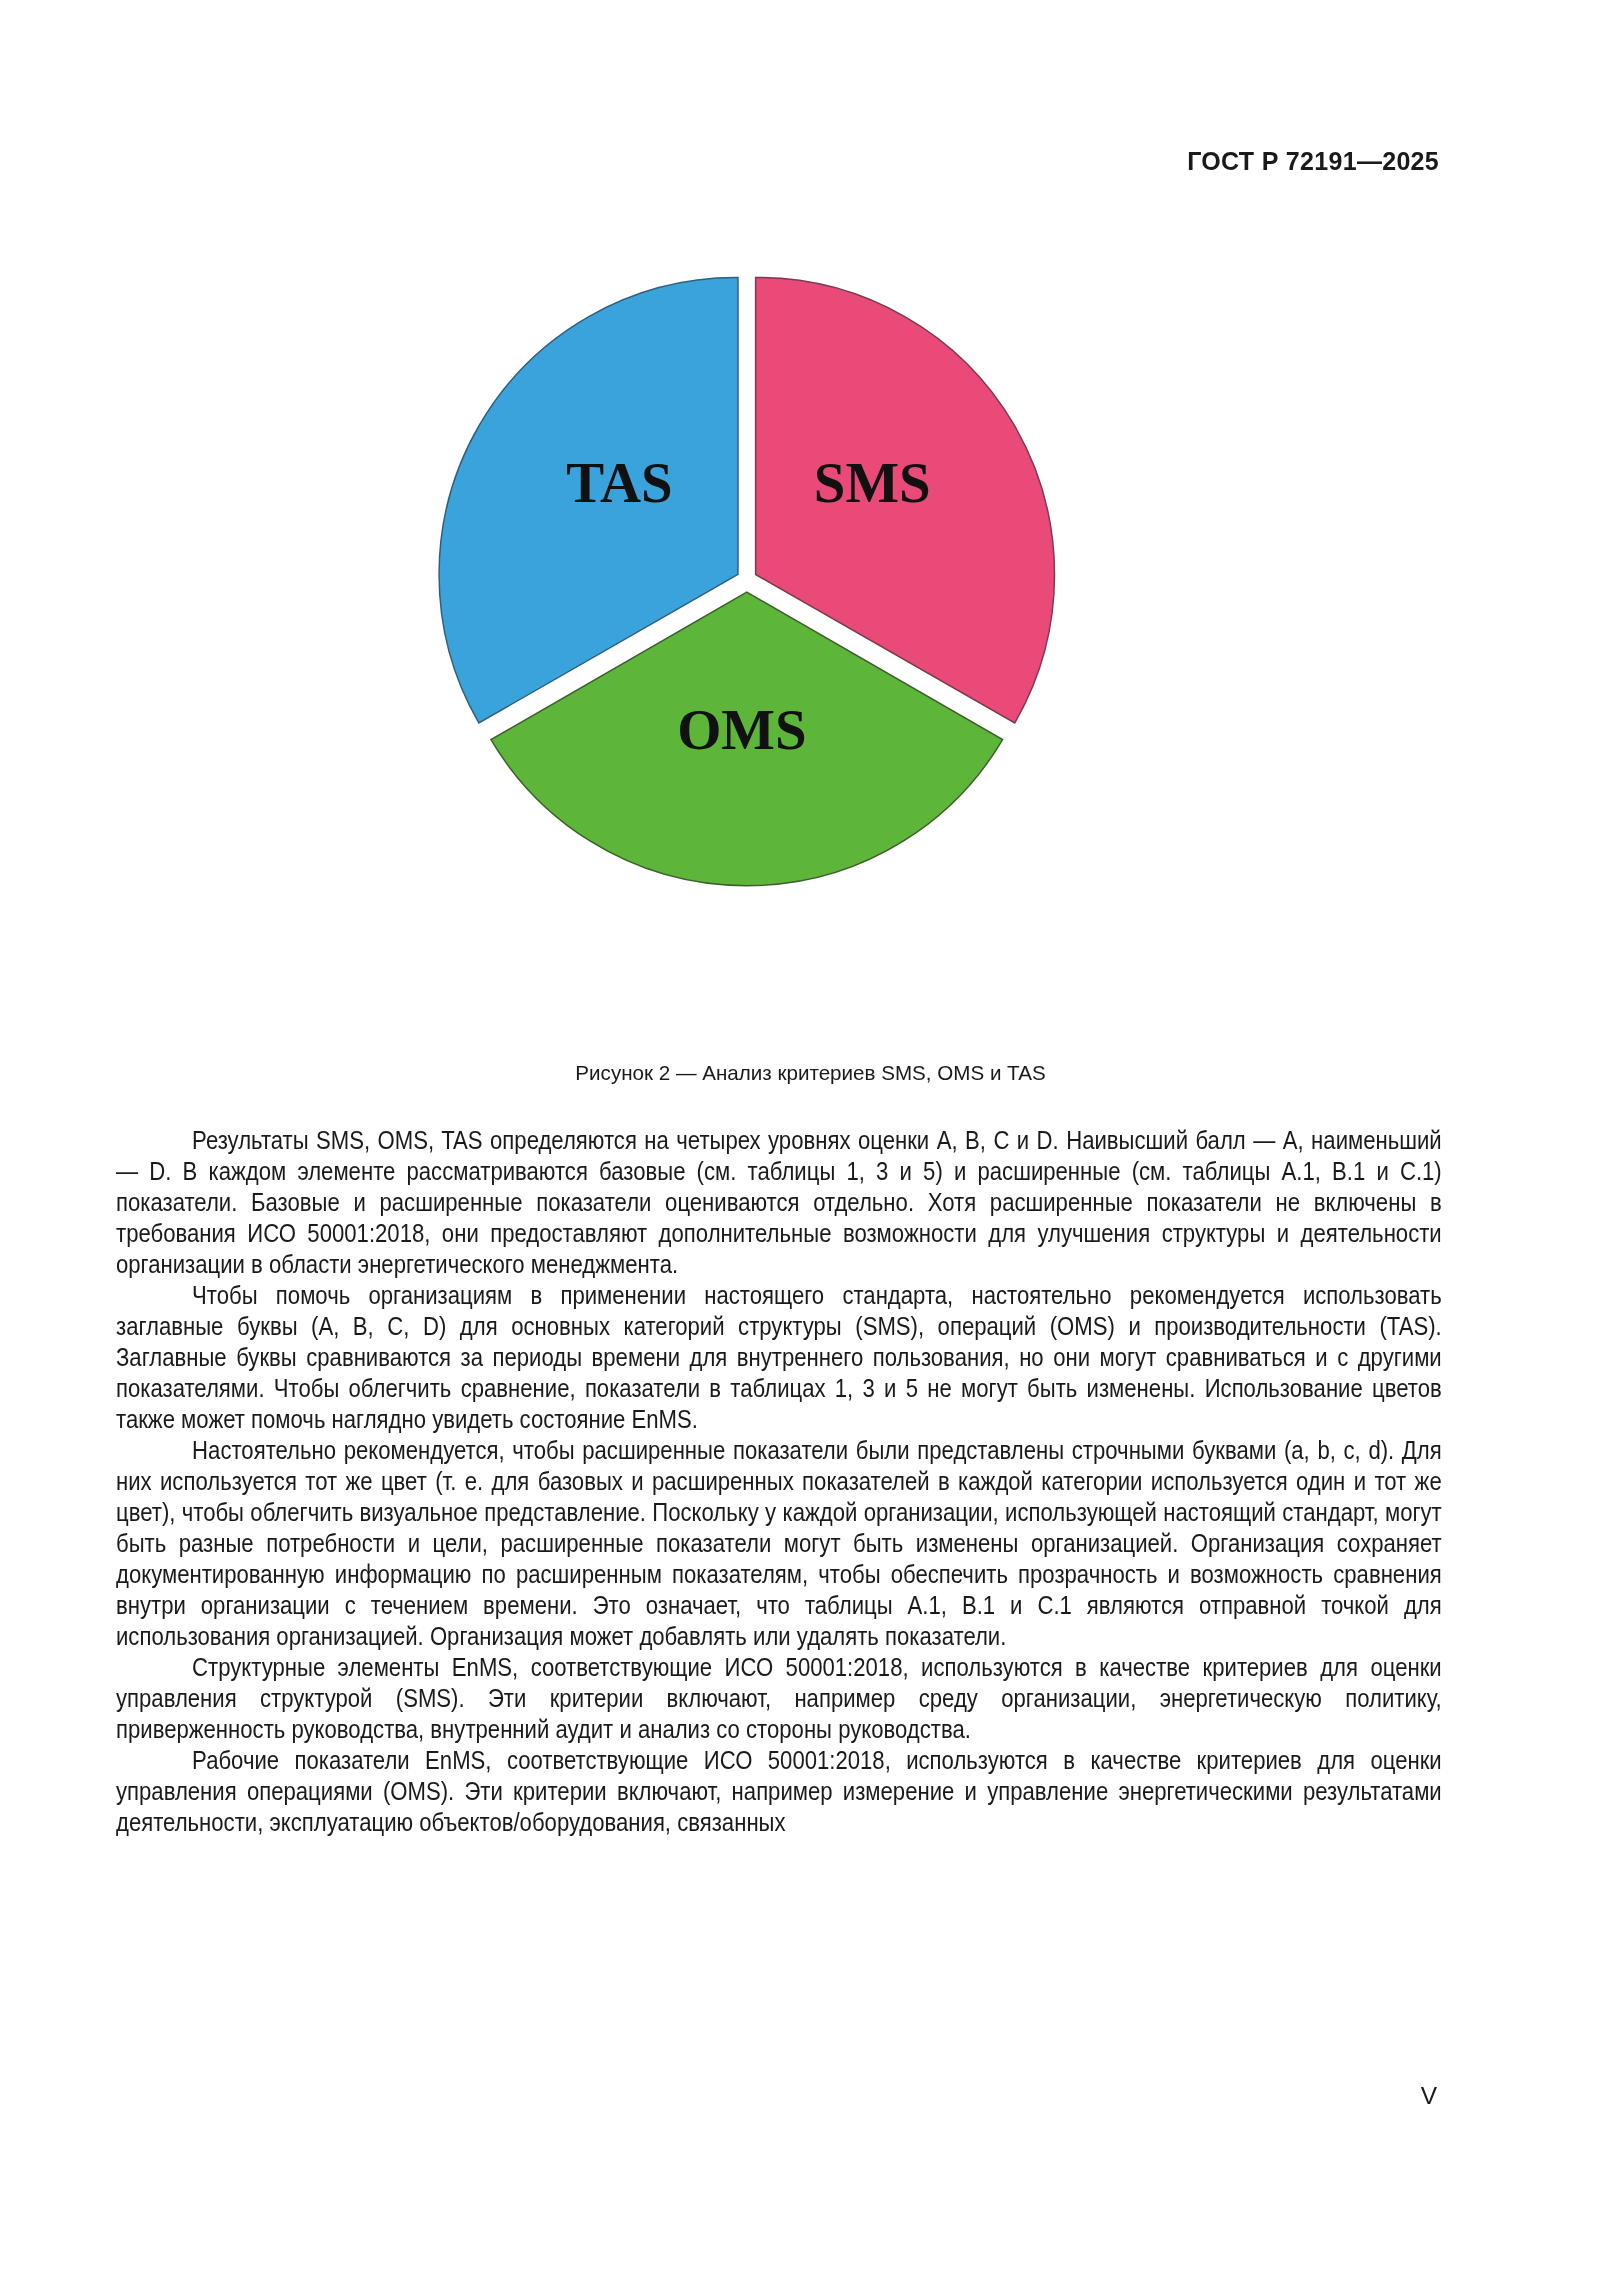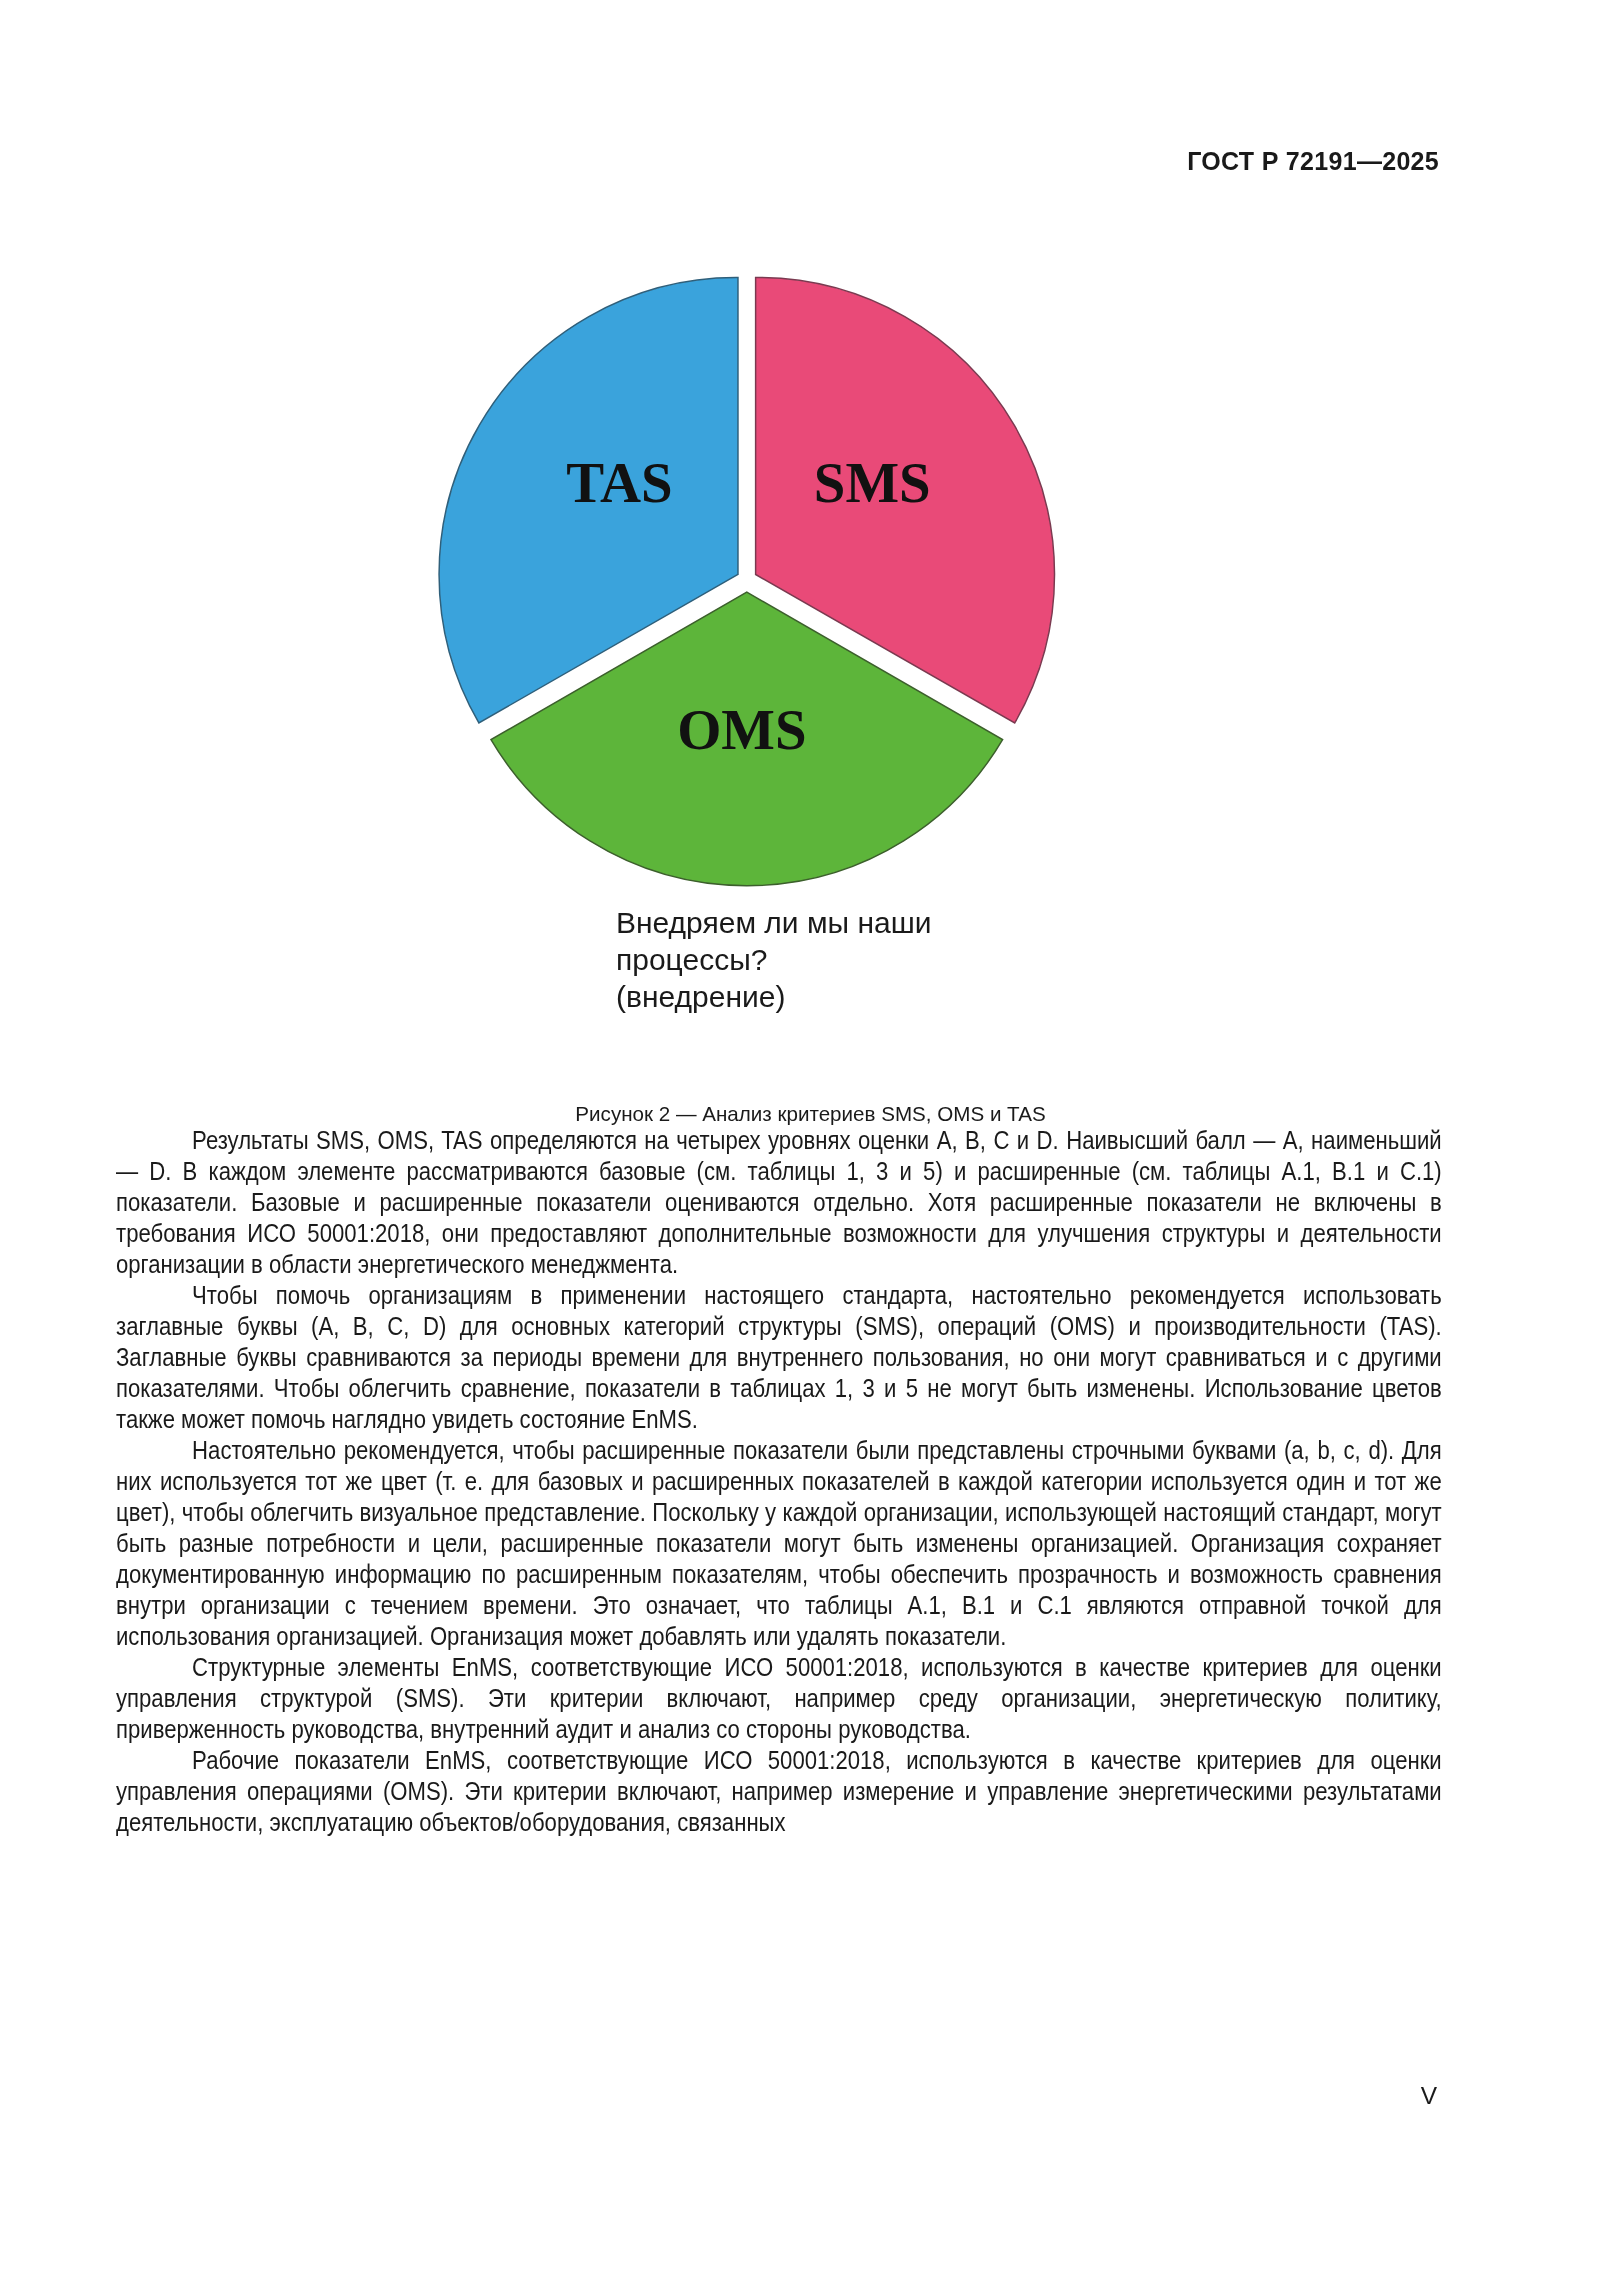--- a/index.html
+++ b/index.html
@@ -12,21 +12,21 @@
   .figure svg { position: absolute; left: 0; top: 0; }
   .q-label {
     position: absolute; font-family: "Liberation Sans", sans-serif; font-size: 30px; line-height: 37px; color: #1a1a1a;
   }
   .q-label div { white-space: nowrap; }
   .q-tas { left: 153px; top: 253px; }
   .q-sms { left: 1001px; top: 277px; }
   .q-oms { left: 616px; top: 904px; }
   .caption {
     position: absolute; top: 1061px; left: 0; width: 1621px; text-align: center;
-    font-family: "Liberation Sans", sans-serif; font-size: 20.6px; color: #1a1a1a; margin-top: 41px;
+    font-family: "Liberation Sans", sans-serif; font-size: 20.6px; color: #1a1a1a;
   }
   .body-text {
     position: absolute; left: 116px; top: 1125px; width: 1325px;
     font-family: "Liberation Sans", sans-serif; font-size: 25px; line-height: 31px;
     text-align: justify; color: #1a1a1a;
     transform: scaleX(0.885); transform-origin: left top; width: 1498px;
   }
   .body-text p { margin: 0; text-indent: 86px; }
   .page-num {
     position: absolute; top: 2082px; right: 184px;
@@ -46,25 +46,20 @@
 
     <path id="slice-oms" d="M 762 604 L 1023 754.5 A 303 303 0 0 1 501 754.5 Z" fill="#5db53a" stroke="#3c5f2c" stroke-width="1.5"></path>
 
     <path id="slice-tas" d="M 753 586 L 488.6 737.5 A 303 303 0 0 1 753 283 Z" fill="#3aa3dc" stroke="#2f5f7a" stroke-width="1.5"></path>
 
     <text class="slice-label" x="890" y="512" text-anchor="middle">SMS</text>
     <text class="slice-label" x="757" y="764" text-anchor="middle">OMS</text>
     <text class="slice-label" x="632" y="512" text-anchor="middle">TAS</text>
   </svg>
 
-  <div class="q-label q-oms">
-    <div>Внедряем ли мы наши</div>
-    <div>процессы?</div>
-    <div>(внедрение)</div>
-  </div>
 </div>
 
 <div class="caption">Рисунок 2 — Анализ критериев SMS, OMS и TAS</div>
 
 <div class="body-text">
   <p>Результаты SMS, OMS, TAS определяются на четырех уровнях оценки A, B, C и D. Наивысший балл — A, наименьший — D. В каждом элементе рассматриваются базовые (см. таблицы 1, 3 и 5) и расширенные (см. таблицы A.1, B.1 и C.1) показатели. Базовые и расширенные показатели оцениваются отдельно. Хотя расширенные показатели не включены в требования ИСО 50001:2018, они предоставляют дополнительные возможности для улучшения структуры и деятельности организации в области энергетического менеджмента.</p>
   <p>Чтобы помочь организациям в применении настоящего стандарта, настоятельно рекомендуется использовать заглавные буквы (A, B, C, D) для основных категорий структуры (SMS), операций (OMS) и производительности (TAS). Заглавные буквы сравниваются за периоды времени для внутреннего пользования, но они могут сравниваться и с другими показателями. Чтобы облегчить сравнение, показатели в таблицах 1, 3 и 5 не могут быть изменены. Использование цветов также может помочь наглядно увидеть состояние EnMS.</p>
   <p>Настоятельно рекомендуется, чтобы расширенные показатели были представлены строчными буквами (a, b, c, d). Для них используется тот же цвет (т. е. для базовых и расширенных показателей в каждой категории используется один и тот же цвет), чтобы облегчить визуальное представление. Поскольку у каждой организации, использующей настоящий стандарт, могут быть разные потребности и цели, расширенные показатели могут быть изменены организацией. Организация сохраняет документированную информацию по расширенным показателям, чтобы обеспечить прозрачность и возможность сравнения внутри организации с течением времени. Это означает, что таблицы A.1, B.1 и C.1 являются отправной точкой для использования организацией. Организация может добавлять или удалять показатели.</p>
   <p>Структурные элементы EnMS, соответствующие ИСО 50001:2018, используются в качестве критериев для оценки управления структурой (SMS). Эти критерии включают, например среду организации, энергетическую политику, приверженность руководства, внутренний аудит и анализ со стороны руководства.</p>
   <p>Рабочие показатели EnMS, соответствующие ИСО 50001:2018, используются в качестве критериев для оценки управления операциями (OMS). Эти критерии включают, например измерение и управление энергетическими результатами деятельности, эксплуатацию объектов/оборудования, связанных</p>

